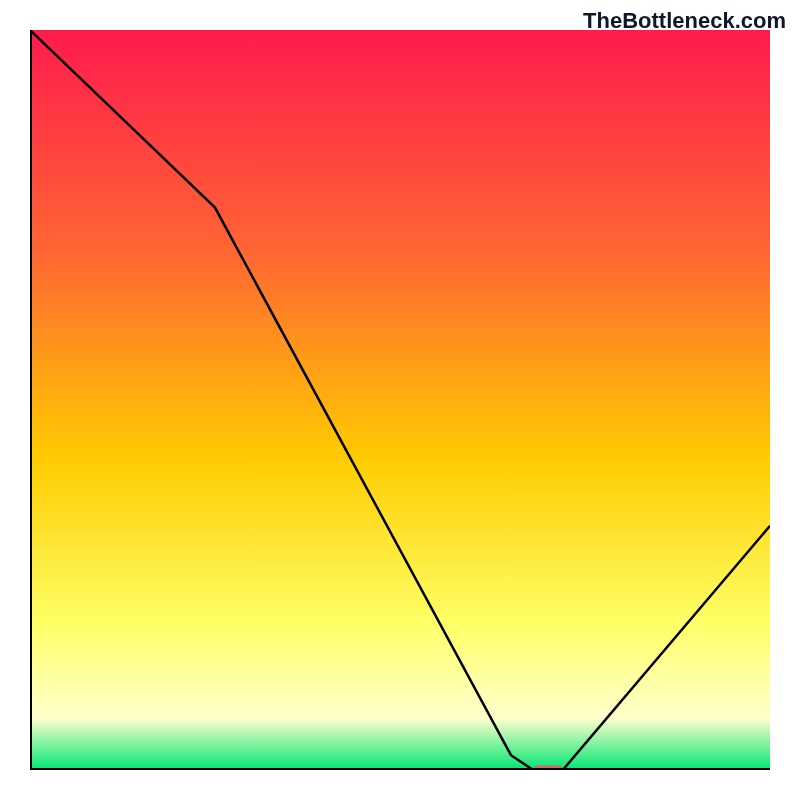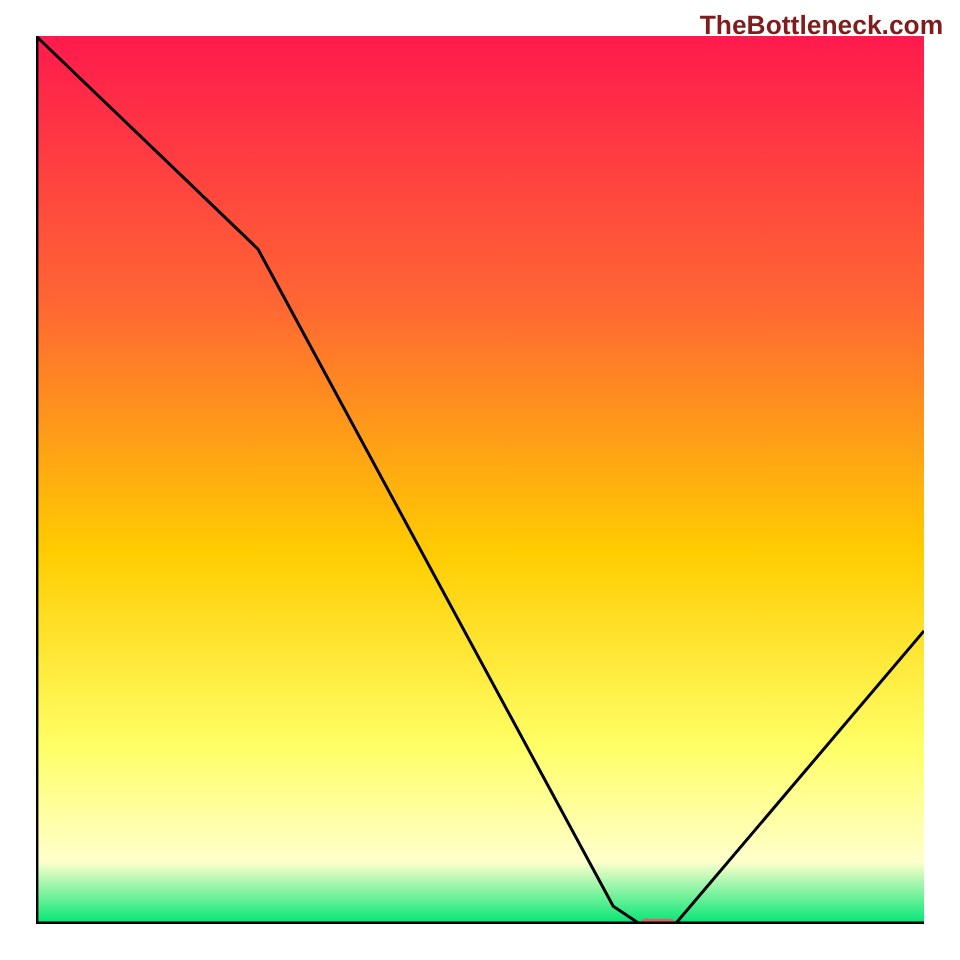--- a/index.html
+++ b/index.html
@@ -12,21 +12,21 @@
     width: 800px;
     height: 800px;
     position: relative;
   }
   .watermark {
     position: absolute;
     top: 8px;
     right: 14px;
     font-size: 22px;
     font-weight: bold;
-    color: #7f1d1d;
+    color: #0f172a;
     z-index: 10;
   }
   .chart-area {
     position: absolute;
     left: 30px;
     top: 30px;
     width: 740px;
     height: 740px;
   }
   svg {

